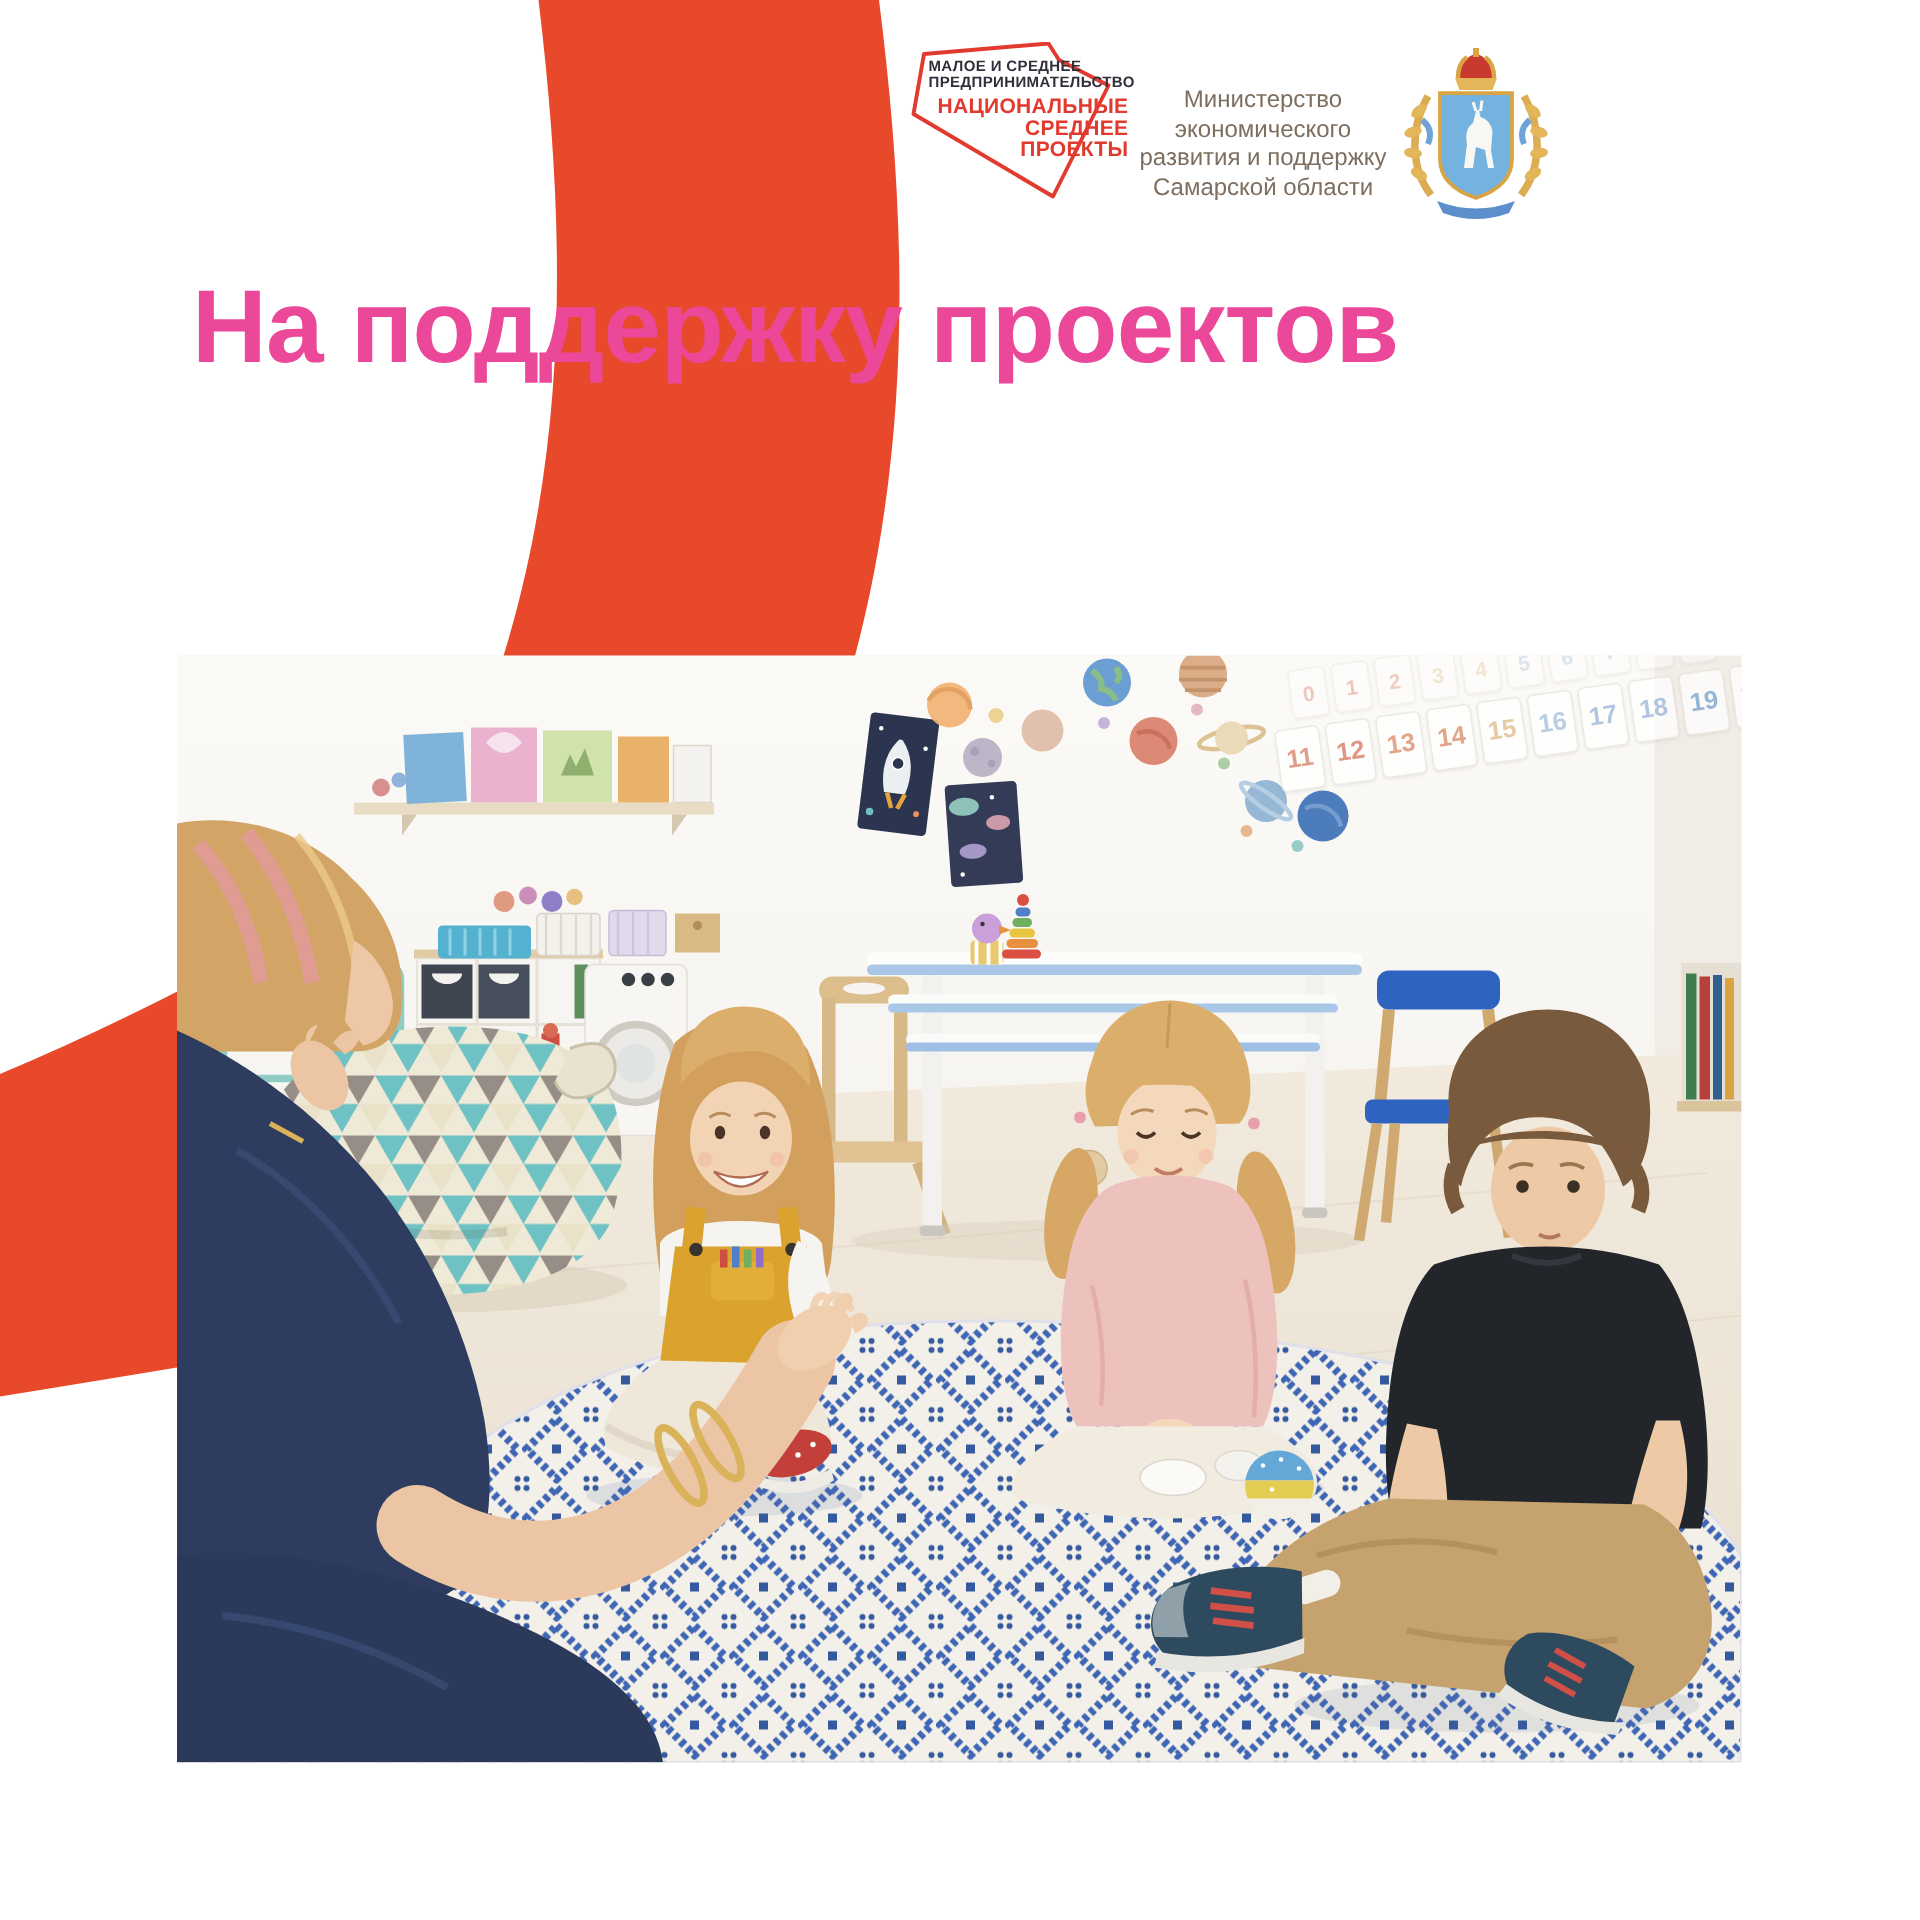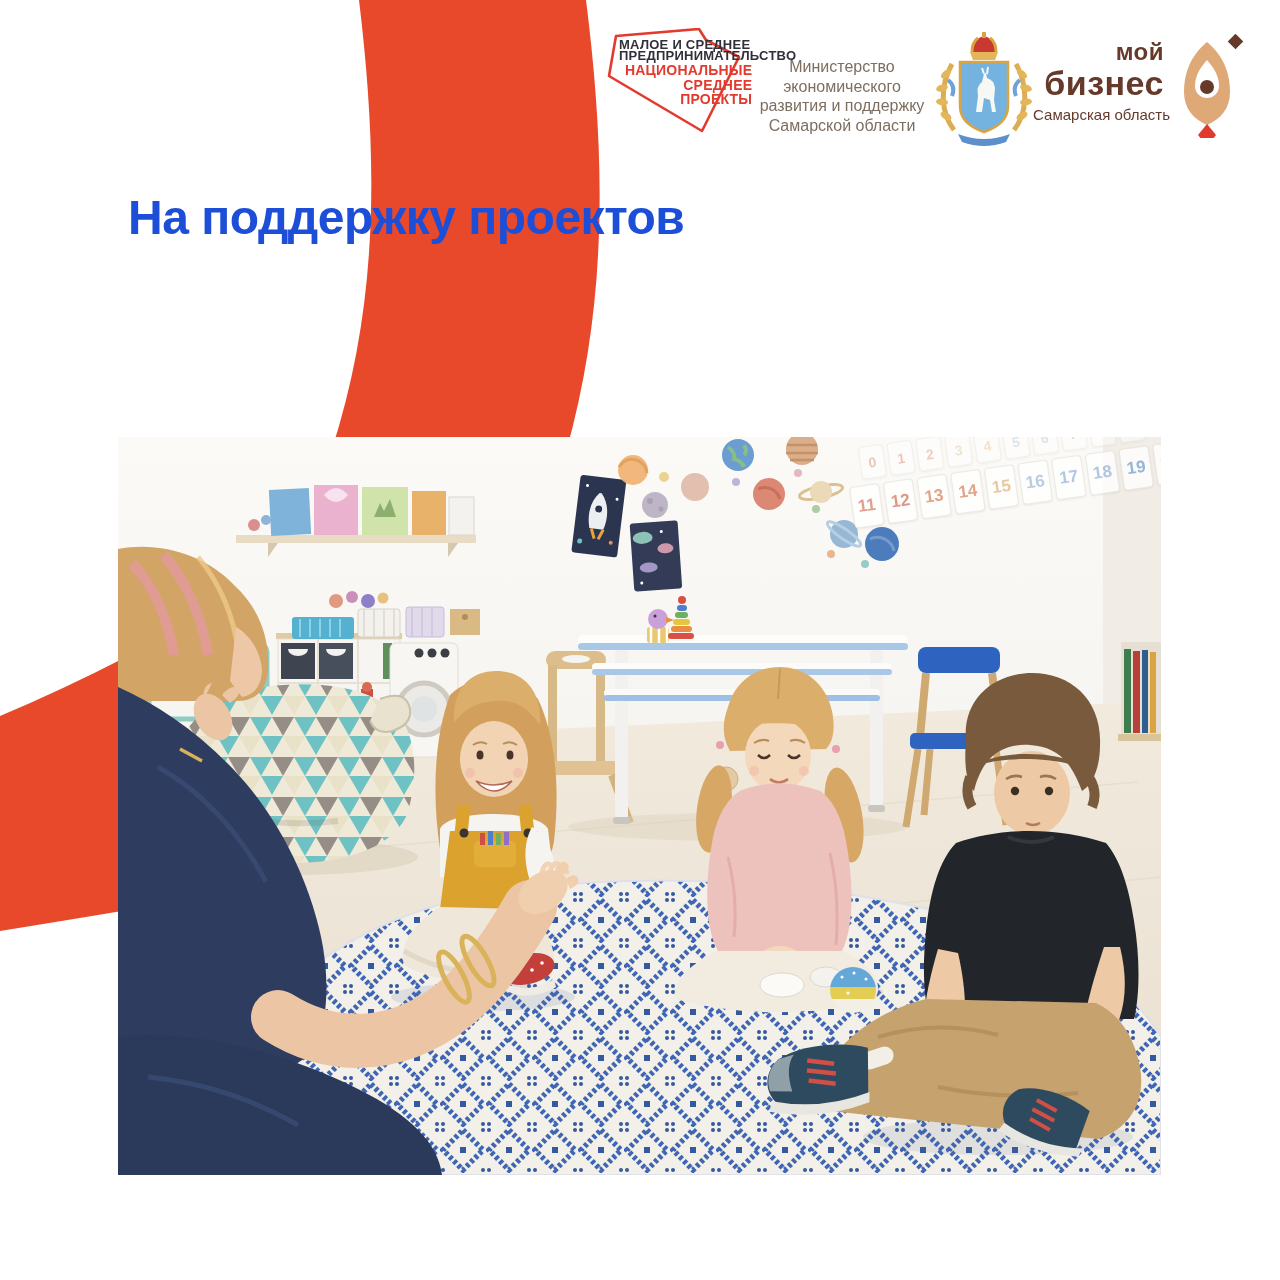--- a/index.html
+++ b/index.html
@@ -2,37 +2,37 @@
 <html><head>
 <meta charset="utf-8">
 <style>
   html,body{margin:0;padding:0;background:#ffffff;}
   .canvas{position:relative;width:1280px;height:1280px;background:#fff;overflow:hidden;
           font-family:"Liberation Sans",sans-serif;}
   .deco{position:absolute;inset:0;z-index:0;}
   
   .np-logo{position:absolute;left:602px;top:28px;width:152px;height:114px;z-index:3;}
   .np-logo svg{position:absolute;inset:0;}
-  .np-tagline{position:absolute;left:17px;top:12px;font-size:13px;font-weight:bold;
+  .np-tagline{position:absolute;left:17px;top:12px;font-size:10px;font-weight:bold;
               color:#312f3a;letter-spacing:.25px;line-height:10.5px;white-space:nowrap;}
   .np-name{position:absolute;left:23px;top:35px;font-size:14px;font-weight:800;
            color:#e23a2e;line-height:14.5px;letter-spacing:.2px;text-align:right;}
   .ministry{position:absolute;left:758px;top:30px;width:280px;height:122px;z-index:3;}
   .ministry-text{position:absolute;left:0;top:27px;width:168px;text-align:center;
                  font-size:16px;line-height:19.5px;color:#7d6e60;}
   .ministry-arms{position:absolute;left:174px;top:0;width:104px;height:122px;}
   .mybiz{position:absolute;left:1048px;top:40px;width:200px;height:102px;z-index:3;color:#66392a;}
   .mybiz-words{position:absolute;right:84px;top:0;text-align:right;font-weight:800;line-height:1;}
   .mybiz-w1{font-size:24px;letter-spacing:.5px;}
   .mybiz-w2{font-size:34px;letter-spacing:.5px;margin-top:2px;}
   .mybiz-region{position:absolute;right:78px;top:66px;font-size:15px;white-space:nowrap;}
   .mybiz-icon{position:absolute;right:0;top:-6px;width:76px;height:104px;}
   
   .headline{position:absolute;left:128px;top:180px;z-index:2;margin:0;font-weight:bold;
-            font-size:48px;line-height:76px;color:#1d4ed8;letter-spacing:-.5px;}
+            font-size:69px;line-height:76px;color:#ec4899;letter-spacing:-.5px;}
   .headline span{display:block;}
   
   .photo{position:absolute;left:118px;top:437px;width:1043px;height:738px;overflow:hidden;
          background:#f6f3ee;z-index:4;}
   .photo svg.scene{position:absolute;inset:0;}
   .cal-row{position:absolute;display:flex;gap:4px;transform:rotate(-8deg);
            transform-origin:left center;z-index:6;}
   #cal1{left:742px;top:10px;opacity:.45;}
   #cal2{left:734px;top:50px;opacity:.8;}
   .cal-card{display:flex;align-items:center;justify-content:center;
@@ -103,34 +103,20 @@
 
       <path d="M28,32 L76,32 L76,76 Q76,94 52,102 Q28,94 28,76 Z" fill="#74B2E0" stroke="#D9A441" stroke-width="2.5"></path>
 
       <g fill="#F7F7F4">
         <path d="M44,82 L46,66 Q44,56 50,52 L52,44 L54,43 L55,48 Q62,50 63,58 L62,70 L64,82 L60,82 L58,70 L52,68 L50,82 Z"></path>
         <path d="M52,44 L50,38 M55,44 L56,37" stroke="#F7F7F4" stroke-width="2"></path>
       </g>
     </svg>
   </div>
 
-  <div class="mybiz">
-    <div class="mybiz-words">
-      <div class="mybiz-w1">мой</div>
-      <div class="mybiz-w2">бизнес</div>
-    </div>
-    <div class="mybiz-region">Самарская область</div>
-    <svg class="mybiz-icon" viewBox="0 0 76 104">
-      <rect x="58" y="2" width="11" height="11" transform="rotate(45 63.5 7.5)" fill="#66392A"></rect>
-      <path d="M35,8 C52,22 58,40 58,58 C58,74 49,85 35,91 C21,85 12,74 12,58 C12,40 18,22 35,8 Z" fill="#DEA877"></path>
-      <path d="M35,26 C44,36 47,44 47,52 A12,12 0 1 1 23,52 C23,44 26,36 35,26 Z" fill="#ffffff"></path>
-      <circle cx="35" cy="53" r="7" fill="#66392A"></circle>
-      <path d="M35,90 L44,101 L35,112 L26,101 Z" fill="#E0392E"></path>
-    </svg>
-  </div>
 
   <h1 class="headline">
     <span>На поддержку проектов</span>
   </h1>
 
   <div class="photo" role="img" aria-label="Воспитатель и трое детей сидят по-турецки на сине-белом узорном ковре в детской игровой комнате">
     <svg class="scene" viewBox="0 0 1043 738" preserveAspectRatio="none">
       <defs>
         <linearGradient id="wallG" x1="0" y1="0" x2="0" y2="1">
           <stop offset="0" stop-color="#fbfaf7"></stop>

